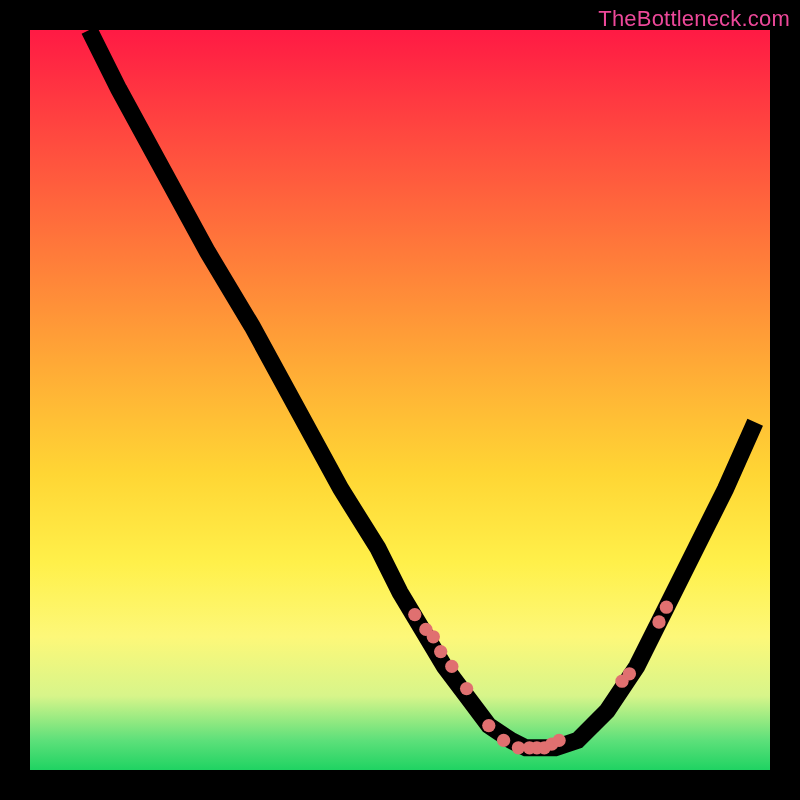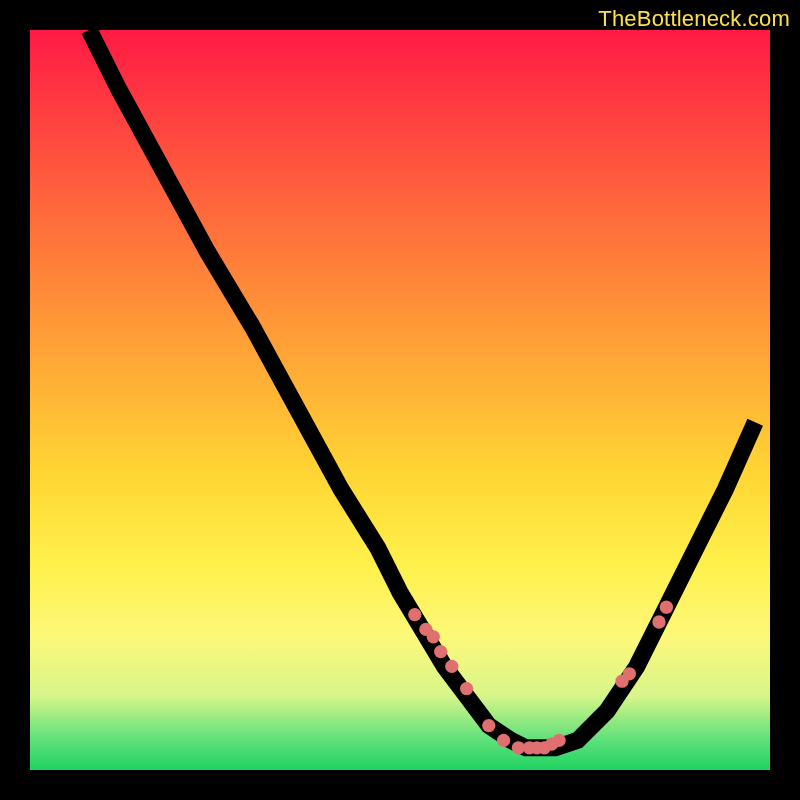--- a/index.html
+++ b/index.html
@@ -32,21 +32,21 @@
       #fff04a 72%,
       #fdf879 82%,
       #d7f58a 90%,
       #5de07a 96%,
       #1fd362 100%);
   }
   .attrib {
     position: absolute;
     top: 6px;
     right: 10px;
-    color: #fde047;
+    color: #ec4899;
     font-size: 22px;
     font-weight: 500;
     letter-spacing: 0.2px;
   }
   svg.curve {
     position: absolute;
     left: 0;
     top: 0;
     width: 740px;
     height: 740px;

